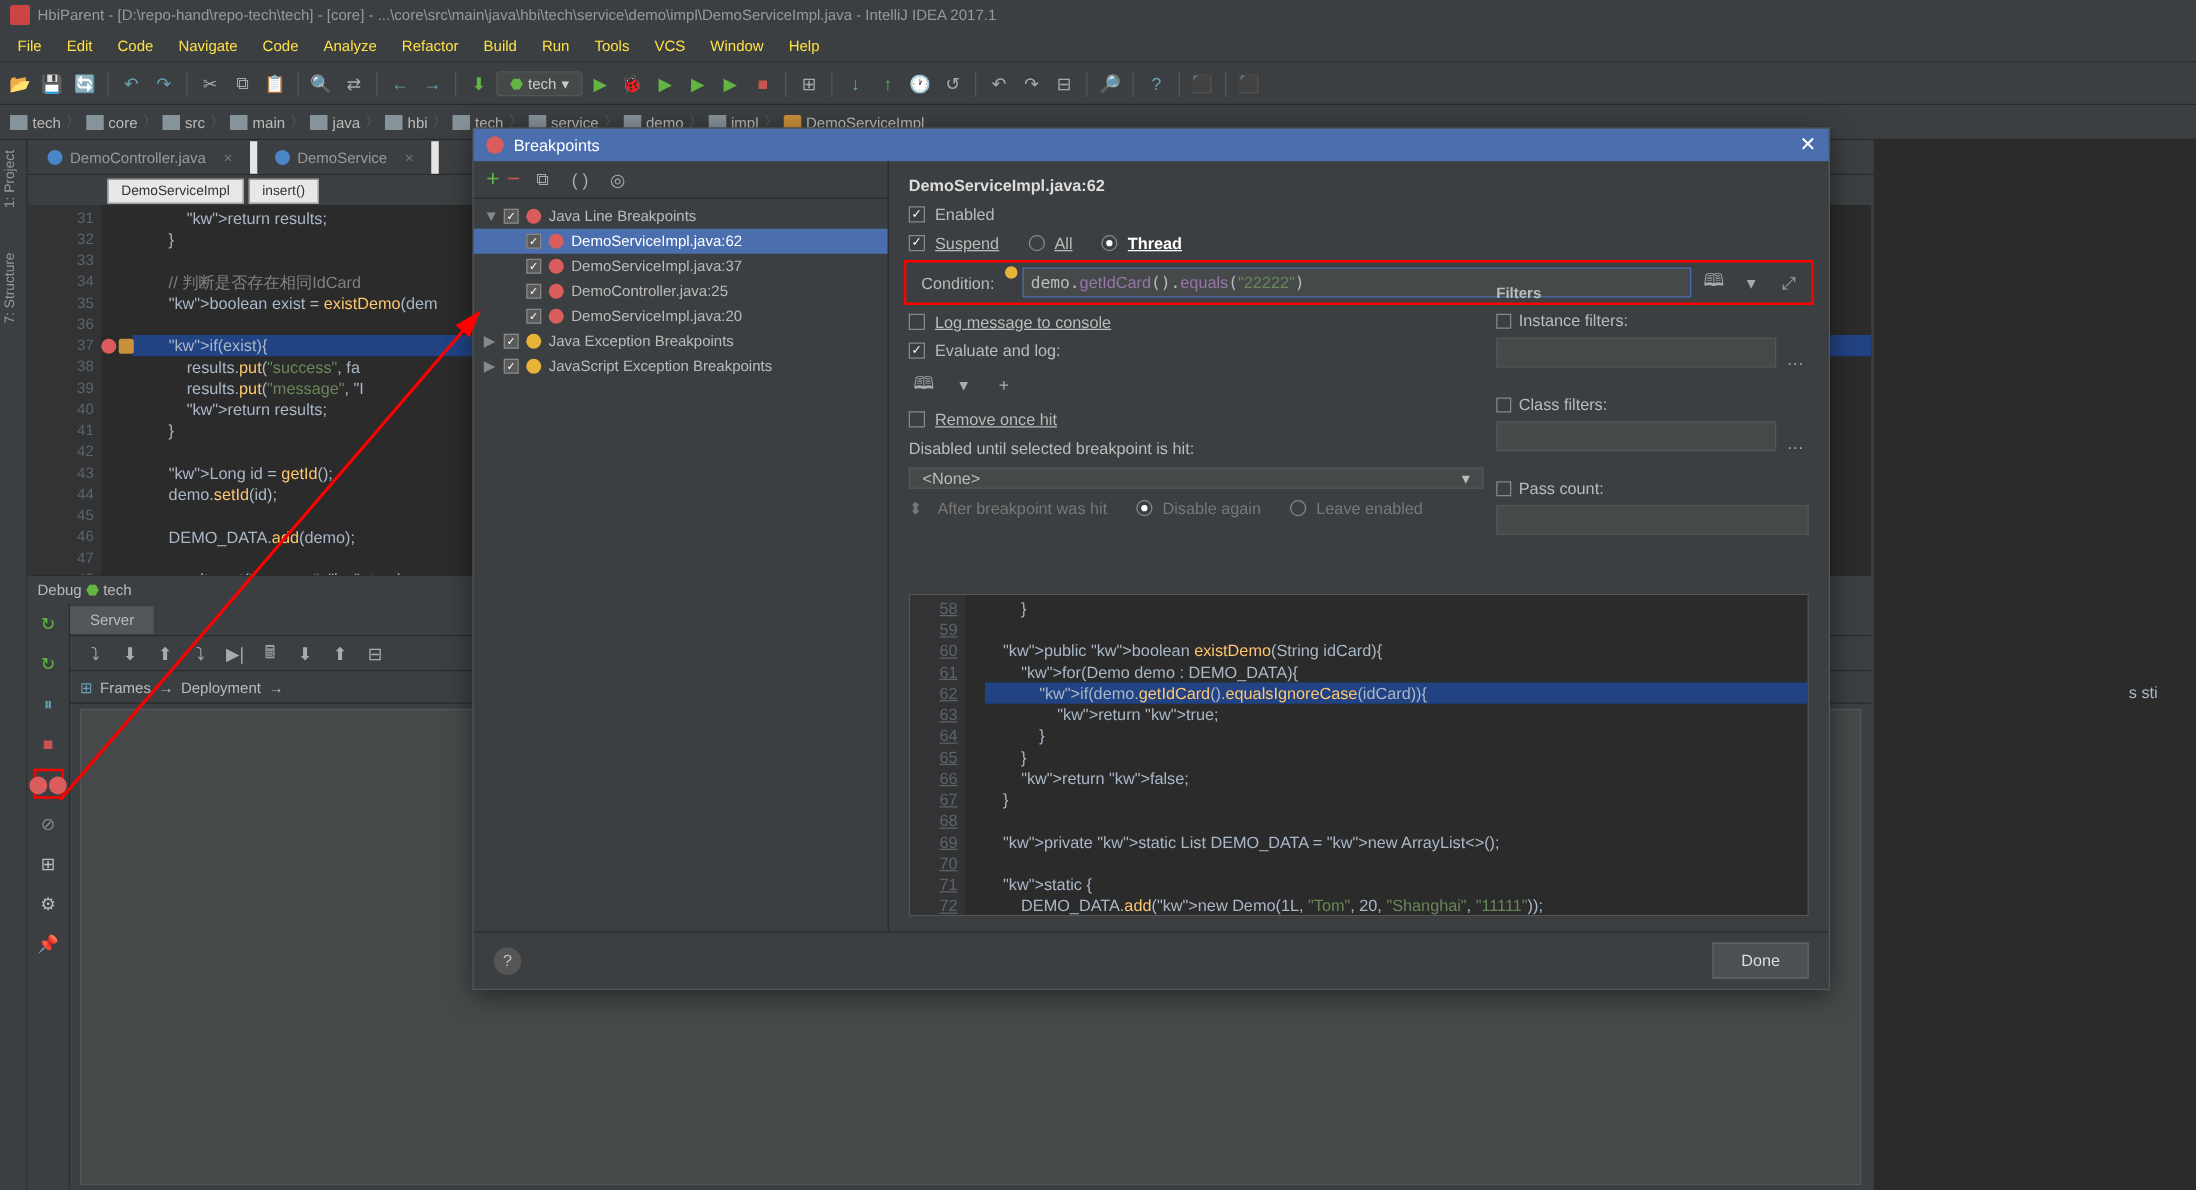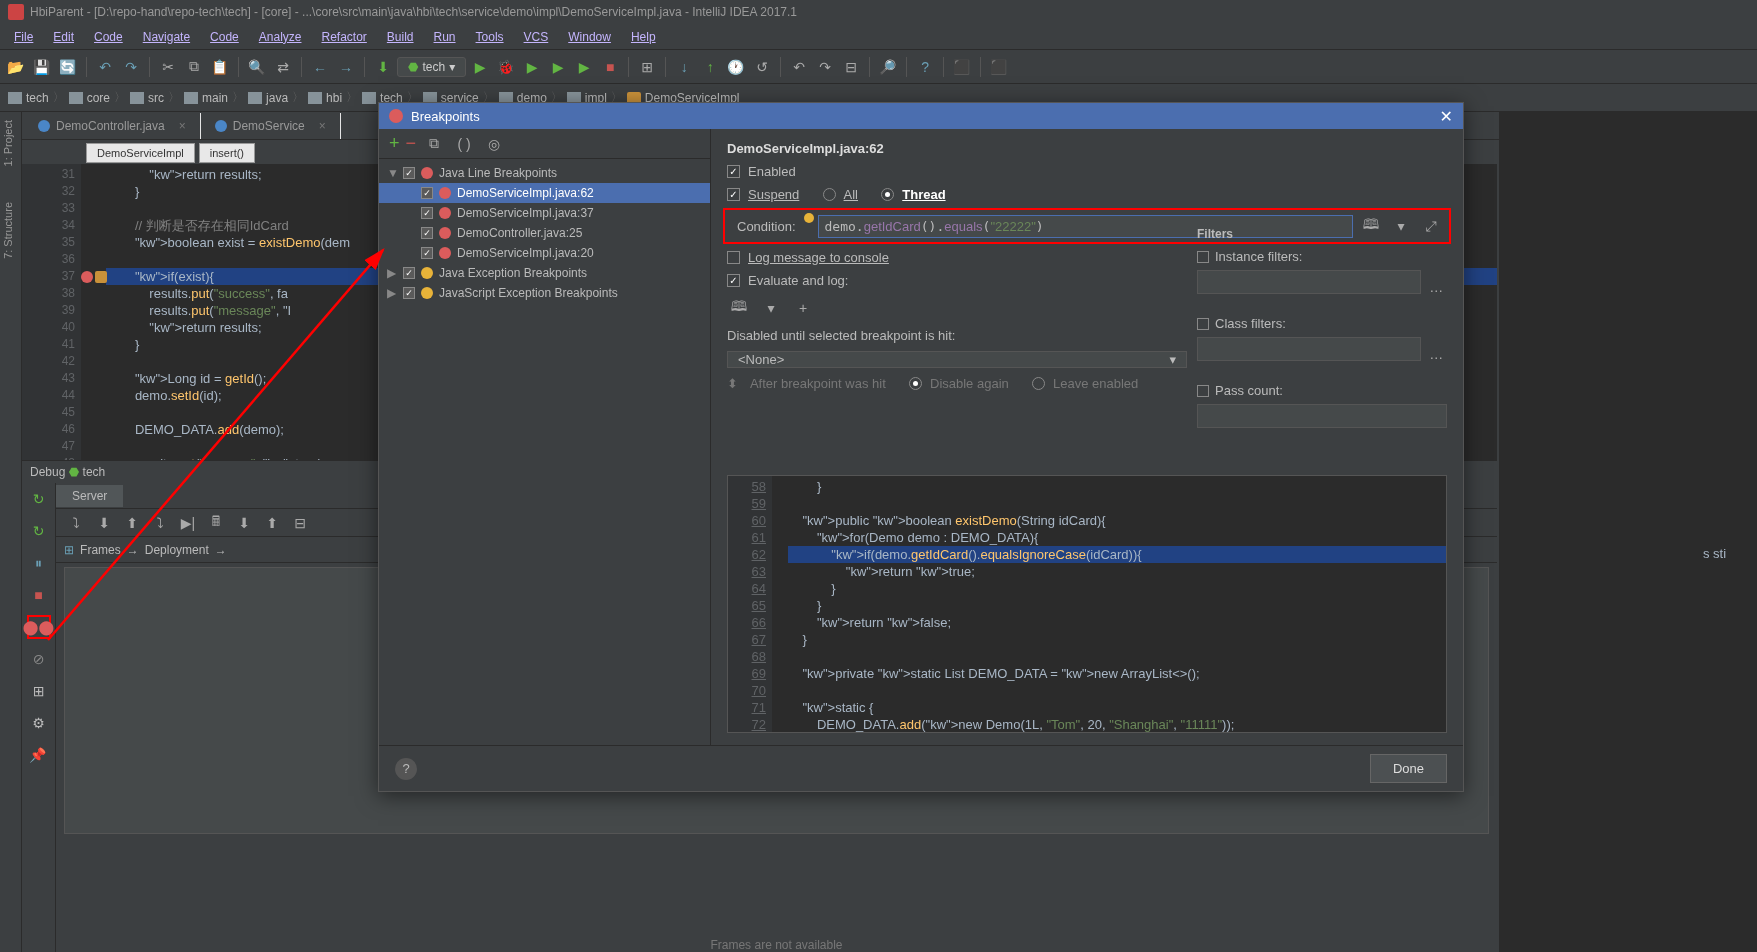--- a/index.html
+++ b/index.html
@@ -4,41 +4,41 @@
 <style>
 * { margin:0; padding:0; box-sizing:border-box; font-family:'Segoe UI',Tahoma,sans-serif; }
 body { background:#3c3f41; color:#bbbbbb; font-size:12px; overflow:hidden; width:1757px; height:952px; position:relative; }
 
 
 .titlebar { background:#3c3f41; color:#999; padding:4px 8px; font-size:12px; height:24px; display:flex; align-items:center; }
 .titlebar .icon { width:16px; height:16px; background:#cc4444; margin-right:6px; border-radius:2px; }
 
 
 .menubar { background:#3c3f41; border-bottom:1px solid #2b2b2b; height:26px; display:flex; align-items:center; padding:0 4px; }
-.menubar span { padding:4px 10px; color:#c4b5fd; cursor:pointer;text-decoration:underline; }
+.menubar span { padding:4px 10px; color:#fde047; cursor:pointer; }
 
 
 .toolbar { background:#3c3f41; border-bottom:1px solid #2b2b2b; height:34px; display:flex; align-items:center; padding:0 4px; gap:2px; }
 .tbtn { width:24px; height:24px; display:flex; align-items:center; justify-content:center; cursor:pointer; color:#aaa; font-size:14px; }
 .tsep { width:1px; height:20px; background:#555; margin:0 4px; }
 .run-config { background:#45494a; border:1px solid #555; padding:2px 10px; border-radius:3px; color:#ccc; font-size:12px; display:flex; align-items:center; gap:4px; }
 
 
 .breadcrumb { background:#3c3f41; height:28px; display:flex; align-items:center; padding:0 8px; gap:4px; border-bottom:1px solid #2b2b2b; }
 .crumb { display:flex; align-items:center; gap:4px; color:#bbb; font-size:12px; }
 .crumb .ficon { width:14px; height:12px; background:#87939a; }
 .crumb.java .ficon { background:#c9913a; border-radius:2px; }
 
 
 .left-stripe { position:absolute; left:0; top:112px; width:22px; bottom:0; background:#3c3f41; border-right:1px solid #2b2b2b; }
 .left-stripe .vtab { writing-mode:vertical-rl; transform:rotate(180deg); font-size:11px; padding:8px 2px; color:#999; cursor:pointer; }
 
 
 .editor-tabs { background:#3c3f41; height:28px; display:flex; align-items:flex-end; padding-left:24px; border-bottom:1px solid #2b2b2b; }
-.etab { padding:6px 14px; background:#3c3f41; color:#999; border-right:1px solid #e5e5e5; font-size:12px; display:flex; align-items:center; gap:6px; }
+.etab { padding:6px 14px; background:#3c3f41; color:#999; border-right:6px solid #e5e5e5; font-size:12px; display:flex; align-items:center; gap:6px; }
 .etab .ci { width:12px; height:12px; border-radius:50%; background:#4a86c7; }
 
 
 .method-bc { background:#3c3f41; height:26px; display:flex; align-items:center; padding-left:86px; gap:4px; }
 .method-bc .chip { background:#e8e8e8; color:#333; padding:3px 10px; font-size:11px; border:1px solid #999; }
 
 
 .editor-split { display:flex; position:absolute; left:22px; top:164px; right:260px; height:296px; }
 .gutter { width:60px; background:#313335; border-right:1px solid #2b2b2b; text-align:right; padding-right:6px; font-family:Consolas,monospace; font-size:12px; color:#606366; line-height:17px; padding-top:2px; }
 .gutter .gl { height:17px; position:relative; }
@@ -341,21 +341,20 @@
         <span class="tbtn">⬇</span>
         <span class="tbtn">⬆</span>
         <span class="tbtn">⊟</span>
       </div>
       <div class="frames-row">
         <span style="color:#6a9fb5">⊞</span>
         <span>Frames</span>→
         <span>Deployment</span>→
       </div>
       <div class="frames-input"></div>
-      <div class="frames-empty">Frames are not available</div>
     </div>
   </div>
 </div>
 
 <div class="bp-dialog">
   <div class="bp-title">
     <span class="bpi"></span>
     <span>Breakpoints</span>
     <span class="close">✕</span>
   </div>
@@ -439,20 +438,24 @@
         <span class="ul">Log message to console</span>
       </div>
       <div class="opt-row">
         <span class="cb checked"></span>
         <span>Evaluate and log:</span>
       </div>
       <div class="opt-row">
         <span class="tbtn">🕮</span>
         <span class="tbtn">▾</span>
         <span class="tbtn">+</span>
+      </div>
+      <div class="opt-row">
+        <span class="cb"></span>
+        <span class="ul">Remove once hit</span>
       </div>
       <div>Disabled until selected breakpoint is hit:</div>
       <div class="dd" style="width:460px">
         <span>&lt;None&gt;</span>
           <span>▾</span>
       </div>
       <div class="opt-row" style="color:#777">
         <span style="color:#777;margin-right:4px">⬍</span>
         <span>After breakpoint was hit</span>
         &nbsp;&nbsp;

